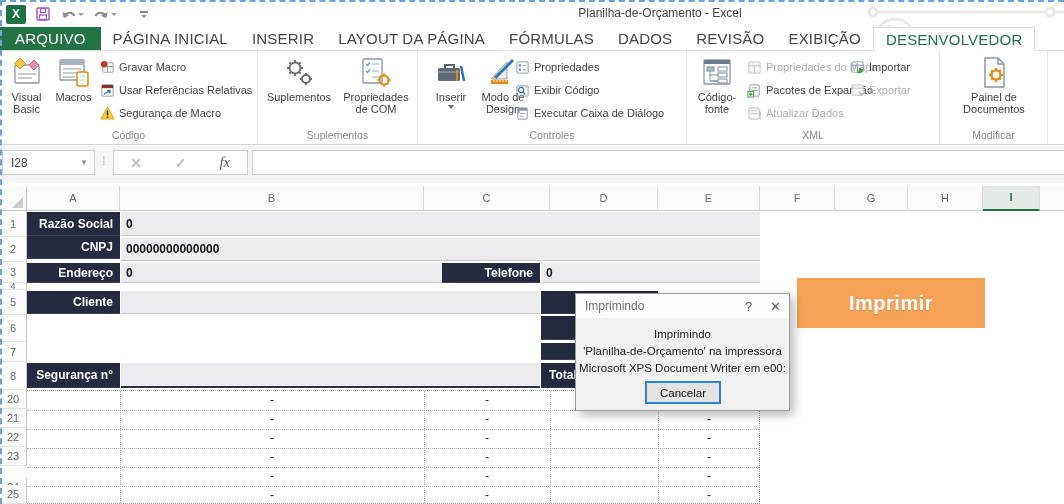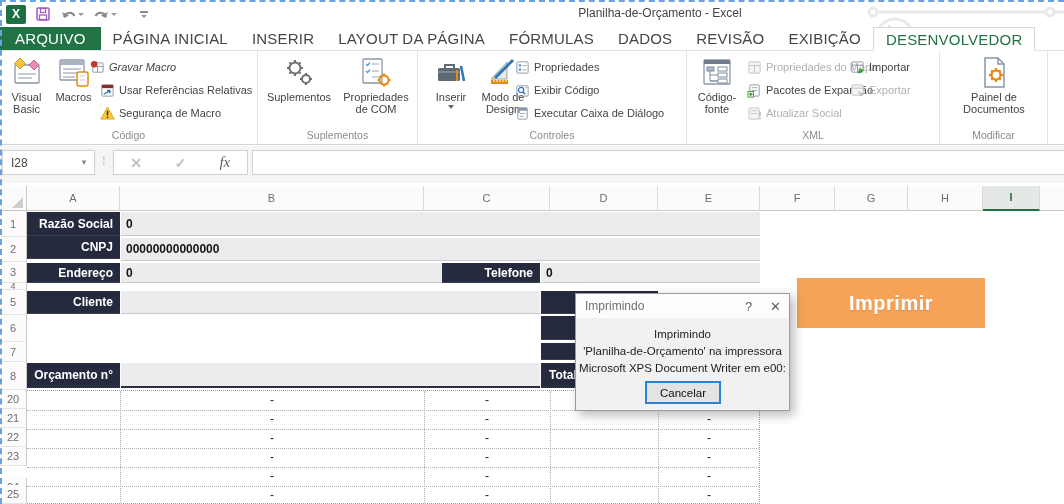--- a/index.html
+++ b/index.html
@@ -165,21 +165,21 @@
             <line x1="6" y1="12" x2="24" y2="12" class="ln"></line>
             <line x1="6" y1="16" x2="24" y2="16" class="ln"></line>
             <line x1="6" y1="20" x2="18" y2="20" class="ln"></line>
             <rect x="20" y="15" width="11" height="14" rx="2" fill="#fff" stroke="#e8890c" stroke-width="1.5"></rect>
             <line x1="23" y1="19" x2="28" y2="19" stroke="#c9c9c9"></line>
             <line x1="23" y1="23" x2="28" y2="23" stroke="#c9c9c9"></line>
           </svg>
         </span>
         <span>Macros</span>
       </div>
-      <div class="smallrow" style="left:90px; top:8px;font-style:italic;">
+      <div class="smallrow" style="left:100px; top:8px;">
         <svg width="15" height="15" viewBox="0 0 16 16">
           <rect x="3" y="3" width="11" height="10" rx="1" fill="#fff" class="ln"></rect>
           <line x1="3" y1="7" x2="14" y2="7" class="ln"></line>
           <line x1="8" y1="7" x2="8" y2="13" class="ln"></line>
           <circle cx="4.5" cy="4.5" r="3.5" fill="#c0392b"></circle>
         </svg>
         <span>Gravar Macro</span>
       </div>
       <div class="smallrow" style="left:100px; top:31px;">
         <svg width="15" height="15" viewBox="0 0 16 16">
@@ -351,21 +351,21 @@
         <span>Pacotes de Expansão</span>
       </div>
       <div class="smallrow dis" style="left:60px; top:54px;">
         <svg width="15" height="15" viewBox="0 0 16 16">
           <rect x="2" y="2" width="11" height="12" rx="1" fill="#f4f4f4" stroke="#c4c4c4"></rect>
           <line x1="4" y1="5" x2="11" y2="5" stroke="#c4c4c4"></line>
           <line x1="4" y1="8" x2="11" y2="8" stroke="#c4c4c4"></line>
           <rect x="13" y="6" width="1.8" height="5" fill="#bdbdbd"></rect>
           <rect x="13" y="12.4" width="1.8" height="1.8" fill="#bdbdbd"></rect>
         </svg>
-        <span>Atualizar Social</span>
+        <span>Atualizar Dados</span>
       </div>
       <div class="smallrow" style="left:163px; top:8px;align-items:center;">
         <svg width="15" height="15" viewBox="0 0 16 16">
           <rect x="2" y="2" width="12" height="11" rx="1" fill="#fff" class="ln"></rect>
           <line x1="2" y1="5.5" x2="14" y2="5.5" class="ln"></line>
           <line x1="8" y1="5.5" x2="8" y2="13" class="ln"></line>
           <path d="M9 13 l4 0 M13 13 l-1.5 -1.5 M13 13 l-1.5 1.5" stroke="#3f9c35" stroke-width="1.5" fill="none" transform="rotate(90 11 12)"></path>
           <path d="M10 9 l3 3 M13 12 h-2.5 M13 12 v-2.5" stroke="#3f9c35" stroke-width="1.4" fill="none"></path>
         </svg>
         <span>Importar</span>
@@ -465,21 +465,21 @@
     <div class="c-band" style="left:541px; top:77px; width:219px; height:20px;">0</div>
 
     <div class="c-dark" style="left:27px; top:105px; width:93px; height:23px;">Cliente</div>
     <div class="c-band" style="left:121px; top:105px; width:419px; height:23px;"></div>
     <div class="c-dark" style="left:541px; top:105px; width:117px; height:23px;"></div>
 
     <div class="c-dark" style="left:541px; top:130px; width:117px; height:24px;"></div>
 
     <div class="c-dark" style="left:541px; top:157px; width:117px; height:17px;"></div>
 
-    <div class="c-dark hvy" style="left:27px; top:177px; width:93px; height:25px;">Orçamento n°</div>
+    <div class="c-dark hvy" style="left:27px; top:177px; width:93px; height:25px;">Segurança n°</div>
     <div class="c-band hvy" style="left:121px; top:177px; width:419px; height:25px;"></div>
     <div class="c-dark hvy left" style="left:541px; top:177px; width:117px; height:25px;">Total</div>
 
     <div class="dtable">
       <div class="dh" style="top:19px;"></div>
         <div class="dh" style="top:38px;"></div>
       <div class="dh" style="top:57px;"></div>
         <div class="dh" style="top:76px;"></div>
       <div class="dh" style="top:95px;"></div>
       <div class="dv" style="left:93px;"></div>

